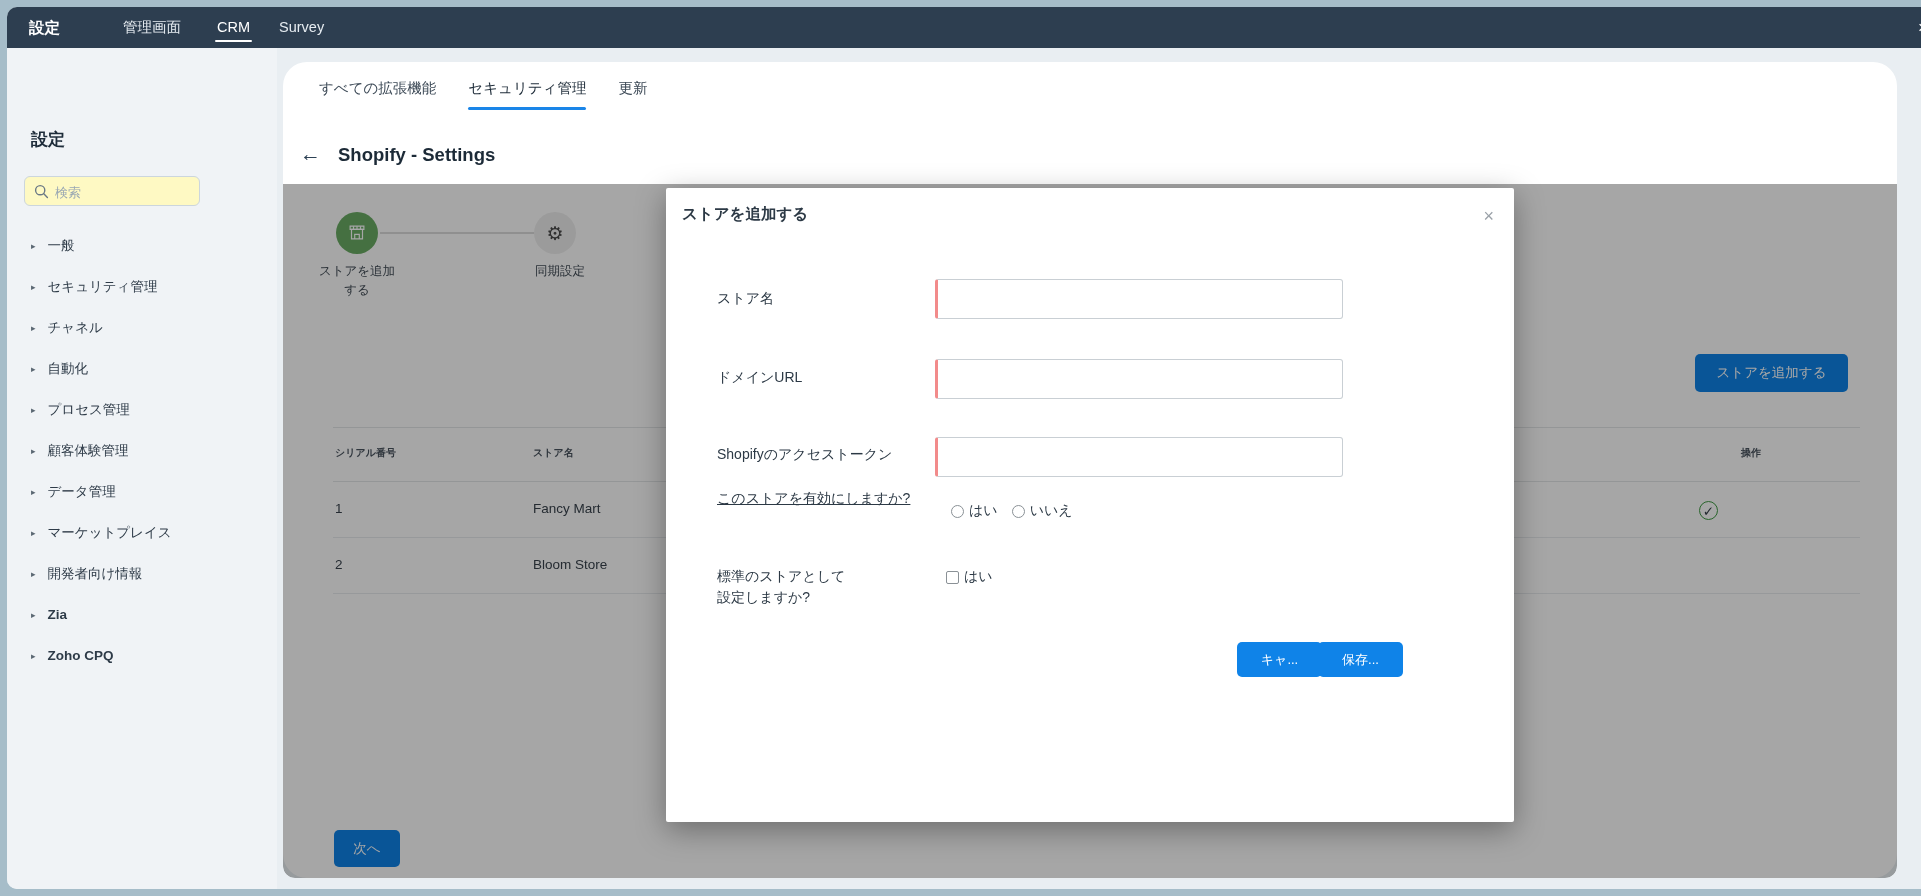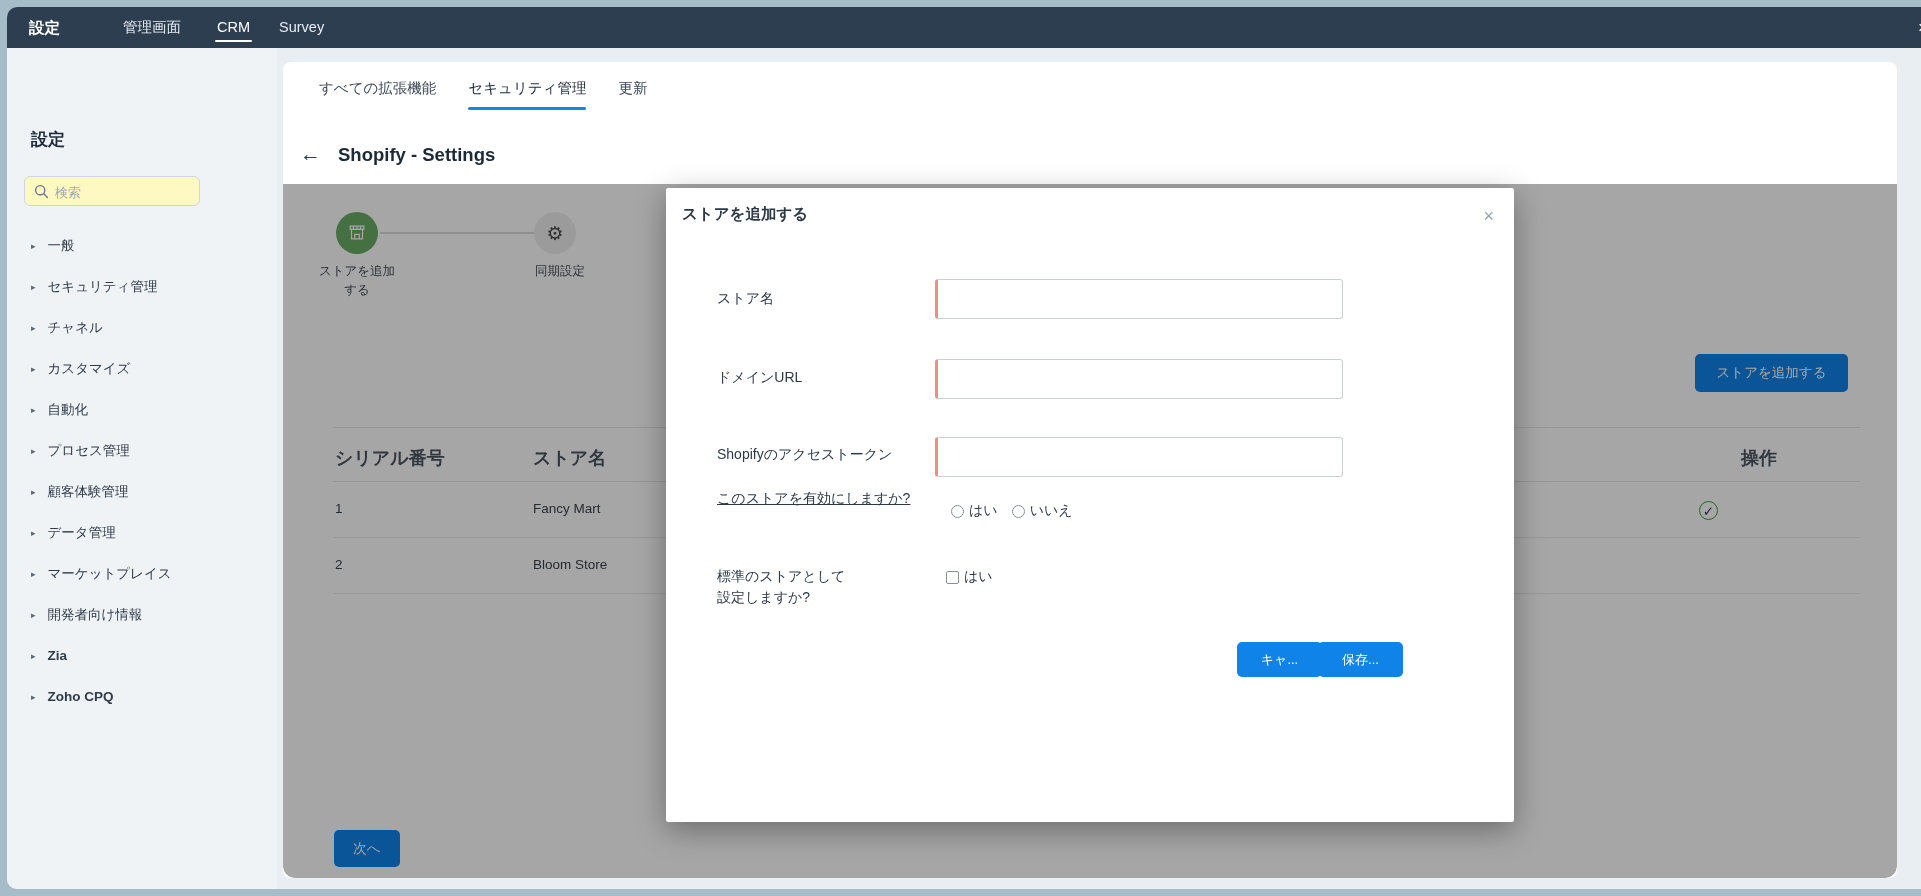--- a/index.html
+++ b/index.html
@@ -24,21 +24,21 @@
   .sb-search svg{position:absolute;left:9px;top:7px;}
   .sb-search input{position:absolute;left:28px;top:1px;width:140px;height:26px;border:none;outline:none;font-size:13px;color:#3a4754;background:transparent;font-family:inherit;}
   .sb-search input::placeholder{color:#98a6b3;}
   .sb-list{position:absolute;left:0;top:176px;width:100%;}
   .sb-item{height:41px;line-height:41px;padding-left:24px;cursor:pointer;}
   .sb-item .caret{font-size:9px;color:#5a6772;margin-right:12px;vertical-align:1px;}
   .sb-item .lbl{font-size:13.5px;color:#2e3b48;}
   .sb-item.bold .lbl{font-weight:600;}
 
   
-  .main{position:absolute;left:276px;top:55px;width:1614px;height:816px;background:#ffffff;border-radius:8px;}
+  .main{position:absolute;left:276px;top:55px;width:1614px;height:816px;background:#ffffff;border-radius:24px;}
   .tabs{position:absolute;left:36px;top:17px;display:flex;gap:32px;}
   .tab{position:relative;font-size:14.5px;color:#3c4956;padding-bottom:12px;cursor:pointer;}
   .tab.active{color:#1c2a37;font-weight:500;}
   .tab.active::after{content:"";position:absolute;left:0;right:0;bottom:0;height:3px;background:#1a85e8;border-radius:2px;}
   .back-arrow{position:absolute;left:17px;top:80px;font-size:21px;color:#2c4154;cursor:pointer;}
   .page-title{position:absolute;left:55px;top:82px;font-size:18.5px;font-weight:bold;color:#1c2a37;}
 
   
   .content{position:absolute;left:0;right:0;top:122px;bottom:0;border-radius:0 0 12px 12px;overflow:hidden;}
   .step-circle{position:absolute;width:42px;height:42px;border-radius:50%;display:flex;align-items:center;justify-content:center;}
@@ -49,21 +49,21 @@
   .step-label{position:absolute;top:78px;text-align:center;font-size:12.5px;line-height:19px;color:#454f59;}
   .step-label.l1{left:8px;width:132px;}
   .step-label.l2{left:232px;width:90px;}
   .step-label span{display:block;}
   .btn{display:flex;align-items:center;justify-content:center;background:#0f83e8;color:#fff;border-radius:5px;cursor:pointer;font-size:13.5px;}
   .add-store-btn{position:absolute;left:1412px;top:170px;width:153px;height:38px;}
   .next-btn{position:absolute;left:51px;top:646px;width:66px;height:37px;}
 
   .table{position:absolute;left:50px;right:37px;top:243px;}
   .t-header{position:relative;height:53px;border-top:1px solid #e3e6e9;border-bottom:1px solid #e3e6e9;}
-  .t-header span{position:absolute;top:18px;font-size:18px;font-weight:600;color:#4b5560;}
+  .t-header span{position:absolute;top:18px;font-size:10px;font-weight:600;color:#4b5560;}
   .t-row{position:relative;height:55px;border-bottom:1px solid #e9ebee;}
   .t-row span{position:absolute;top:19px;font-size:13.5px;color:#39434d;}
   .c1{left:2px;} .c2{left:200px;} .c3{left:1364px;margin-left:44px;}
   .check-badge{position:absolute;left:1366px;top:17px;width:19px;height:19px;border:1.5px solid #3f9b43;border-radius:50%;color:#3f9b43;font-size:11px;display:flex;align-items:center;justify-content:center;box-sizing:border-box;}
 
   .overlay{position:absolute;inset:0;background:rgba(0,0,0,0.35);border-radius:0 0 12px 12px;z-index:5;}
 
   
   .modal{position:absolute;left:659px;top:181px;width:848px;height:634px;background:#fff;z-index:10;box-shadow:0 8px 30px rgba(0,0,0,0.35);border-radius:2px;}
   .m-title{position:absolute;left:16px;top:16px;font-size:15.5px;font-weight:600;color:#2c3945;}
@@ -101,21 +101,20 @@
         <svg width="15" height="15" viewBox="0 0 15 15">
             <circle cx="6.2" cy="6.2" r="4.6" fill="none" stroke="#6a7885" stroke-width="1.4"></circle>
             <line x1="9.8" y1="9.8" x2="13.4" y2="13.4" stroke="#6a7885" stroke-width="1.4" stroke-linecap="round"></line>
           </svg>
         <input placeholder="検索" style="">
       </div>
       <div class="sb-list">
         <div class="sb-item"><span class="caret">▸</span><span class="lbl">一般</span></div>
         <div class="sb-item"><span class="caret">▸</span><span class="lbl">セキュリティ管理</span></div>
         <div class="sb-item"><span class="caret">▸</span><span class="lbl">チャネル</span></div>
-        <div class="sb-item"><span class="caret">▸</span><span class="lbl">カスタマイズ</span></div>
         <div class="sb-item"><span class="caret">▸</span><span class="lbl">自動化</span></div>
         <div class="sb-item"><span class="caret">▸</span><span class="lbl">プロセス管理</span></div>
         <div class="sb-item"><span class="caret">▸</span><span class="lbl">顧客体験管理</span></div>
         <div class="sb-item"><span class="caret">▸</span><span class="lbl">データ管理</span></div>
         <div class="sb-item"><span class="caret">▸</span><span class="lbl">マーケットプレイス</span></div>
         <div class="sb-item"><span class="caret">▸</span><span class="lbl">開発者向け情報</span></div>
         <div class="sb-item bold"><span class="caret">▸</span><span class="lbl">Zia</span></div>
         <div class="sb-item bold"><span class="caret">▸</span><span class="lbl">Zoho CPQ</span></div>
       </div>
     </div>

